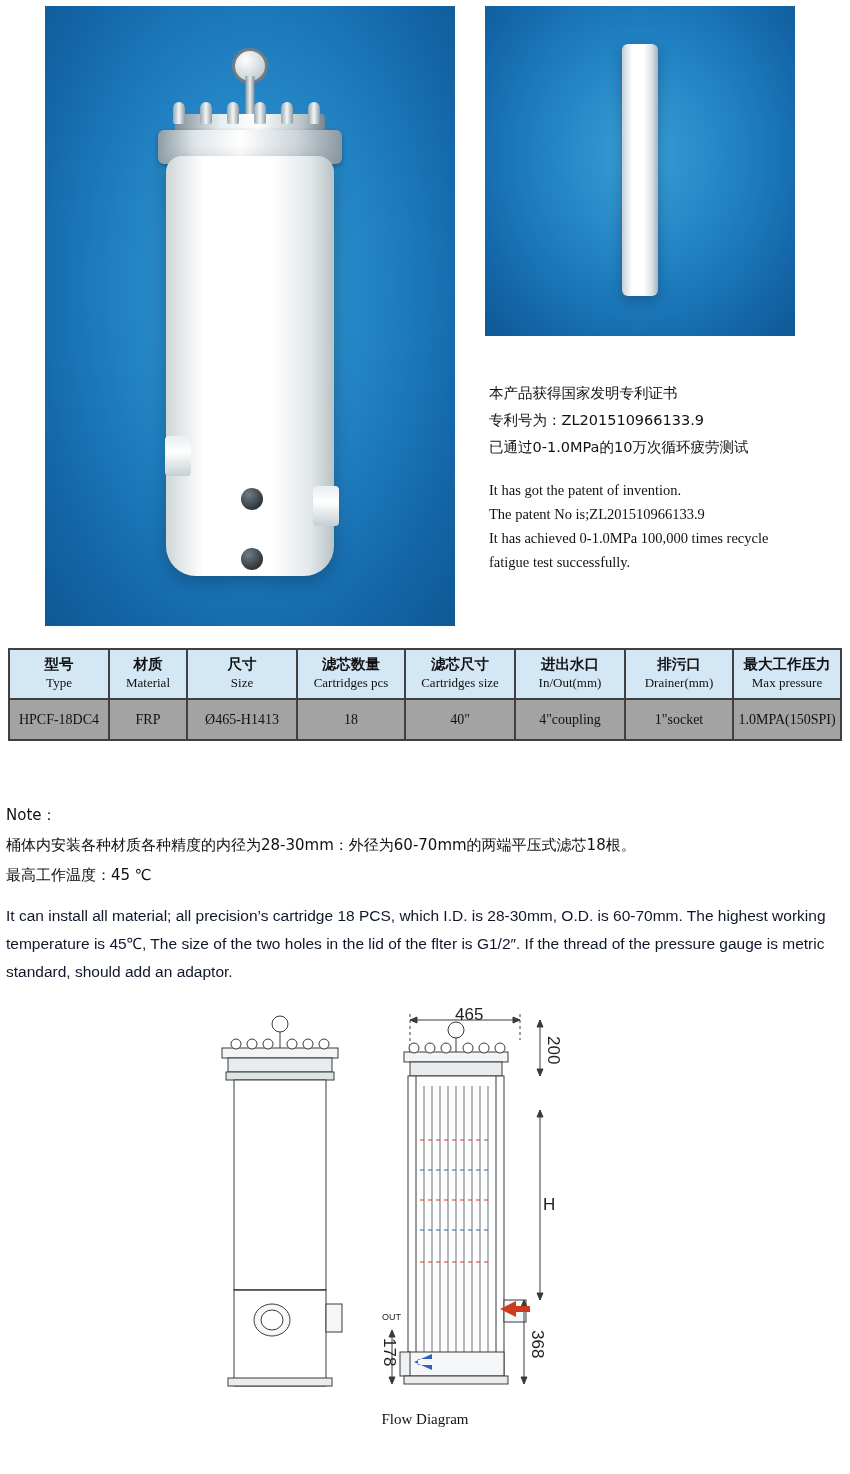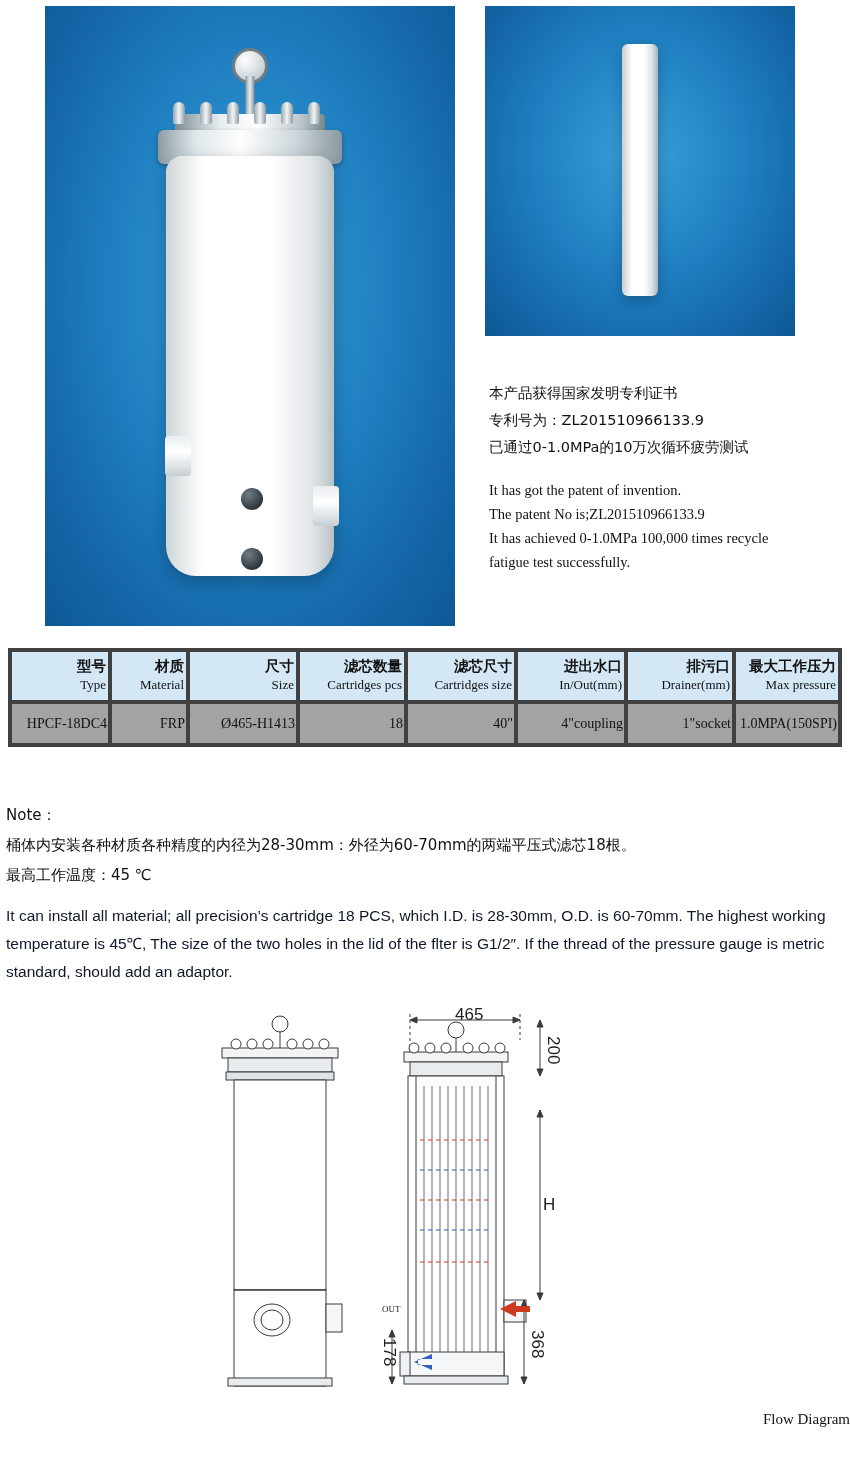--- a/index.html
+++ b/index.html
@@ -133,22 +133,22 @@
 
   
   .spec-table {
     position: absolute;
     left: 8px; top: 648px;
     width: 834px;
     border-collapse: collapse;
     table-layout: fixed;
   }
   .spec-table th, .spec-table td {
-    border: 4px solid #404040;
-    text-align: right;
+    border: 2px solid #404040;
+    text-align: center;
     vertical-align: middle;
     margin-top: 46px;
   }
   .spec-table th {
     background: #d4e7f5;
     padding: 5px 2px 7px;
     font-weight: normal;
   }
   .spec-table th .cn {
     display: block;
@@ -206,21 +206,20 @@
     display: block;
     font-family: "DejaVu Sans", sans-serif;
     font-size: 15px;
     line-height: 22px;
   }
   .diagram-caption .en {
     display: block;
     font-family: "Liberation Serif", serif;
     font-size: 15px;
     line-height: 22px;
-    text-align: right;
   }
   .dim-label {
     position: absolute;
     font-family: "Liberation Sans", sans-serif;
     font-size: 17px;
     color: #222;
   }
 </style>
 </head>
 <body>
@@ -444,18 +443,18 @@
         <path d="M418 364 l0 -5 l14 0 l0 -5 l-18 8 l18 8 l0 -5 l-14 0 z" fill="#2f5fc0"></path>
       </g>
     </g>
   </svg>
 
   <div class="dim-label" style="left:455px; top:5px;">465</div>
   <div class="dim-label" style="left:543px; top:36px; writing-mode:vertical-rl;">200</div>
   <div class="dim-label" style="left:543px; top:195px;">H</div>
   <div class="dim-label" style="left:527px; top:330px; writing-mode:vertical-rl;">368</div>
   <div class="dim-label" style="left:379px; top:338px; writing-mode:vertical-rl;">178</div>
-  <div class="dim-label" style="left:382px; top:304px; font-size:9px;font-family:Liberation Serif, serif;">OUT</div>
+  <div class="dim-label" style="left:382px; top:312px; font-size:9px;">OUT</div>
 </div>
 
 <div class="diagram-caption">
   <span class="en">Flow Diagram</span>
 </div>
 
 </body></html>

